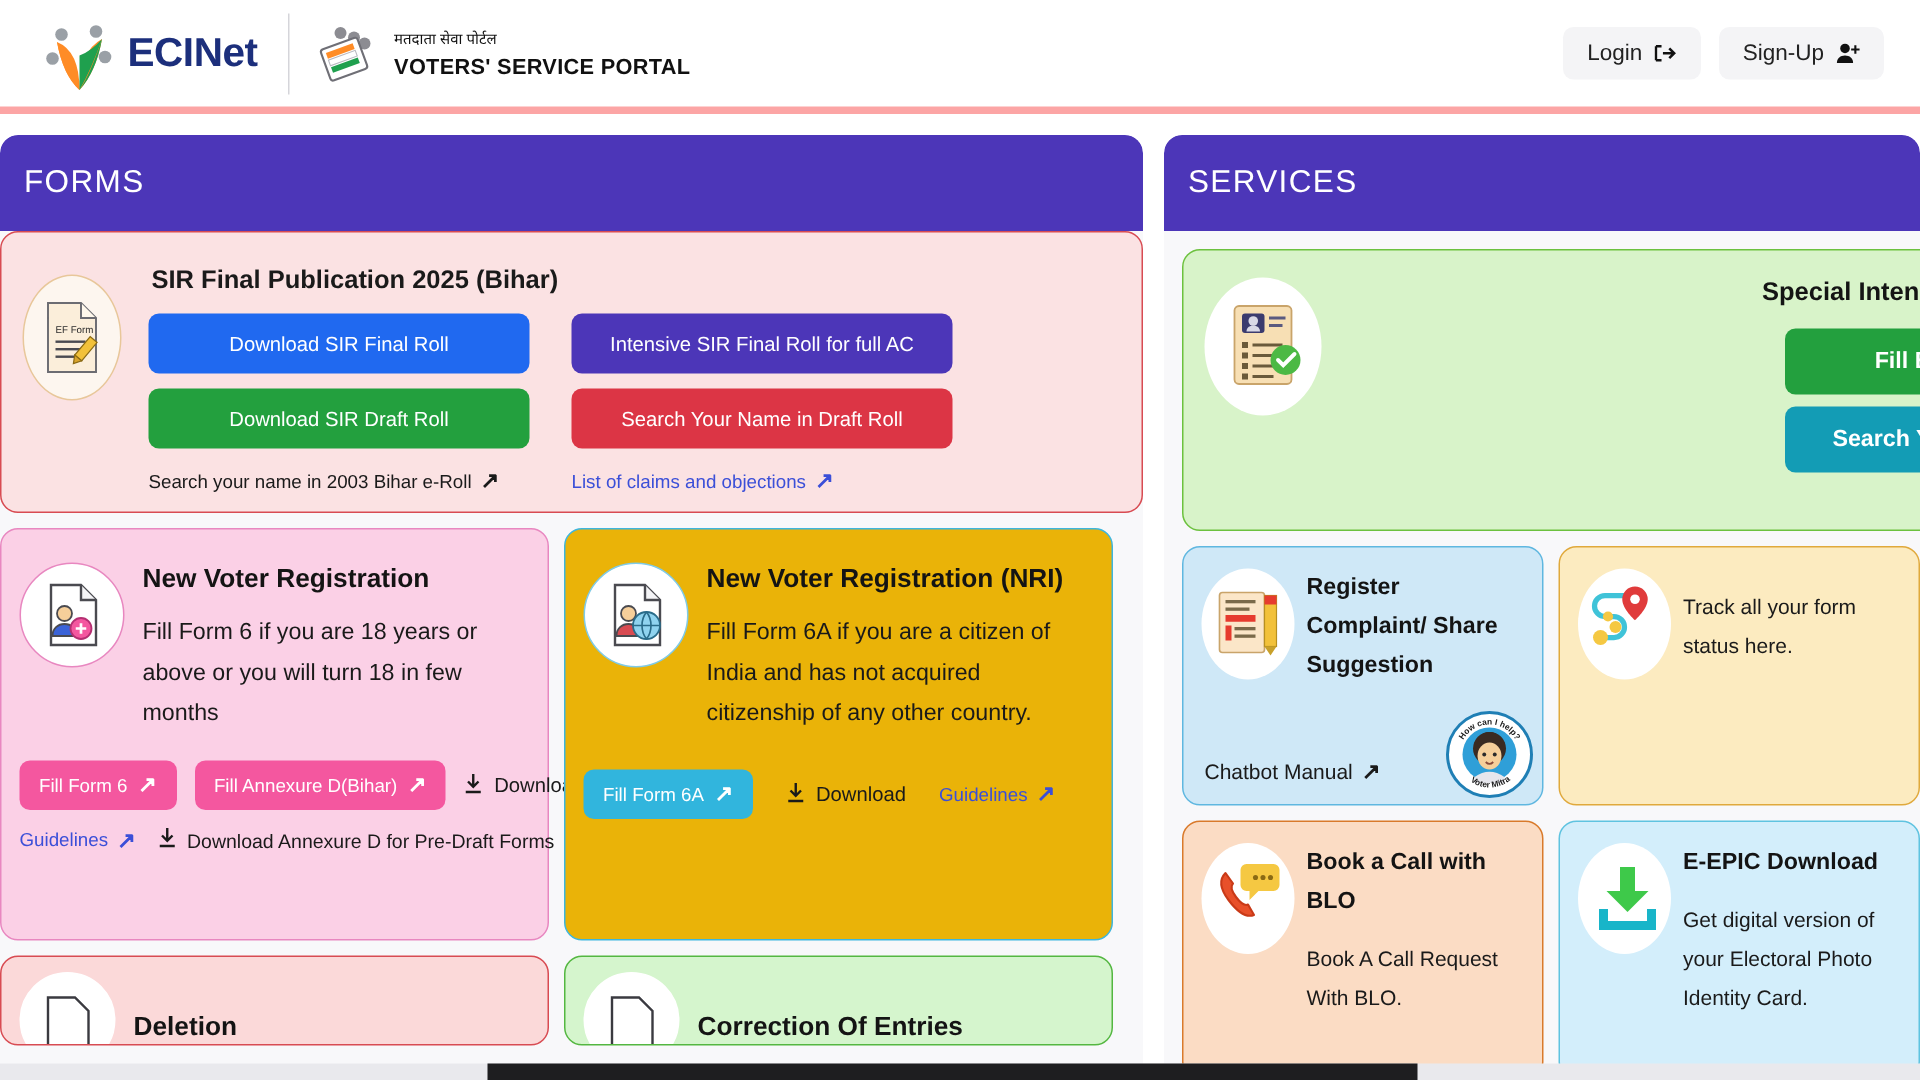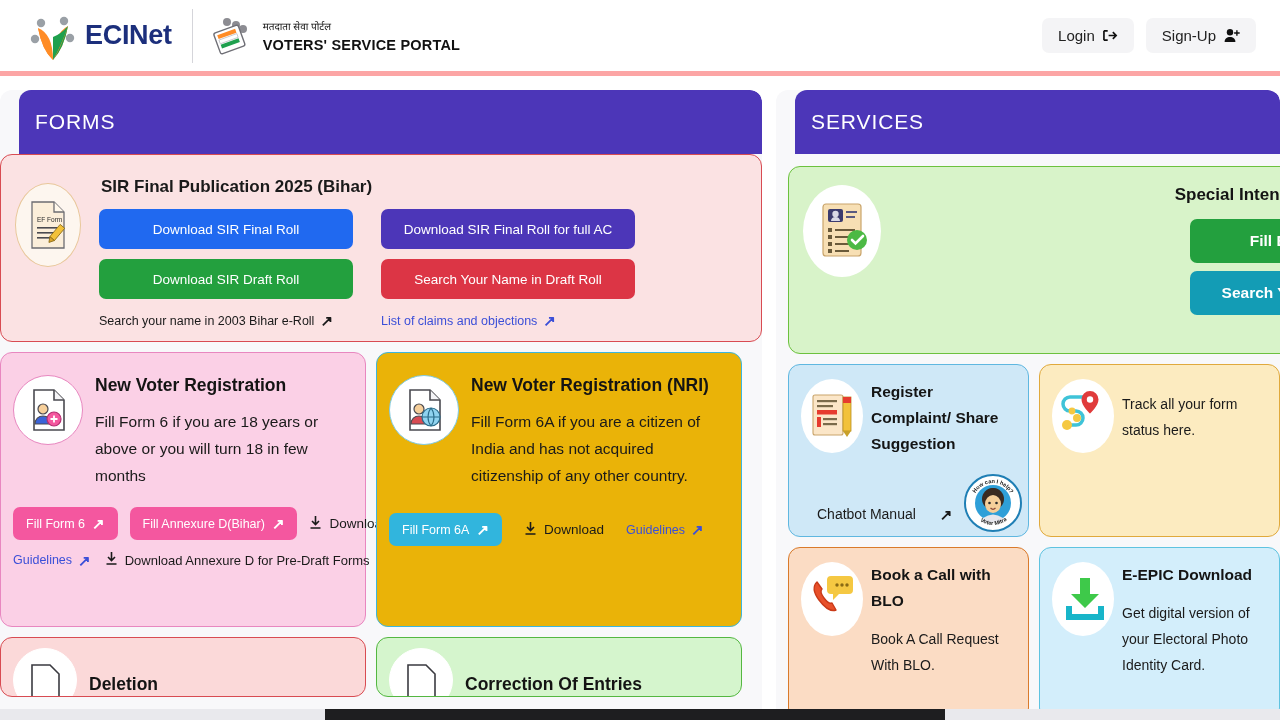--- a/index.html
+++ b/index.html
@@ -57,21 +57,20 @@
   }
   .panel-forms { width: 762px; margin-left: 0; }
   .panel-services { width: 504px; }
   .panel-head {
     background: #4c36b8;
     height: 64px;
     display: flex;
     align-items: center;
     padding-left: 16px;
     border-radius: 12px 12px 0 0;
-    margin-left: 19px;
   }
   .panel-head-title {
     color: #ffffff; font-size: 21px; letter-spacing: .9px; font-weight: 400;
   }
   .panel-body { padding: 0; }
 
   
   .card {
     border-radius: 12px;
     border: 1.5px solid;
@@ -176,22 +175,22 @@
   .sc-blue  { background: #cfe8f7; border-color: #5fb7e0; }
   .sc-amber { background: #fcebc0; border-color: #e0a93c; }
   .sc-peach { background: #fbdcc4; border-color: #d97a2b; }
   .sc-cyan  { background: #d3eefb; border-color: #5fc3e0; }
   .sc-top { display: flex; gap: 8px; }
   .sc-bub { width: 62px; height: 74px; border-radius: 50%; background: #fff; flex: 0 0 62px; margin-top: 4px;}
   .sc-texts { flex: 1; padding-top: 4px;}
   .sc-h { font-size: 15.5px; font-weight: bold; color: #141414; line-height: 26px; }
   .sc-p { font-size: 14px; color: #1a1a1a; line-height: 26px; margin-top: 12px; }
   .chatbot-manual {
-    position: absolute; left: 28px; bottom: 14px;
-    font-size: 14px; color: #1a1a1a; display: flex; align-items: center; gap: 24px; cursor:pointer;
+    position: absolute; left: 14px; bottom: 14px;
+    font-size: 14px; color: #1a1a1a; display: flex; align-items: center; gap: 6px; cursor:pointer;
   }
   .mitra {
     position: absolute; right: 6px; bottom: 4px; width: 58px; height: 58px;
   }
 
   
   .hscroll {
     position: absolute; left: 0; bottom: 0; width: 1280px; height: 11px;
     background: #e9e9ed;
   }
@@ -280,21 +279,21 @@
             <g transform="rotate(40 28 34)">
               <rect x="25" y="24" width="6" height="16" fill="#f2c13a" stroke="#8a6a14" stroke-width=".8"></rect>
               <path d="M25 40 h6 l-3 5z" fill="#d9a42c" stroke="#8a6a14" stroke-width=".8"></path>
             </g>
           </svg>
         </div>
         <div class="sirpub-main">
           <div class="sirpub-title">SIR Final Publication 2025 (Bihar)</div>
           <div class="btn-grid">
             <button class="bigbtn" style="background:#2069f0">Download SIR Final Roll</button>
-            <button class="bigbtn" style="background:#4c36b8">Download SIR Final Roll for full AC</button>
+            <button class="bigbtn" style="background:#4c36b8">Intensive SIR Final Roll for full AC</button>
             <button class="bigbtn" style="background:#23a03e">Download SIR Draft Roll</button>
             <button class="bigbtn" style="background:#dc3545">Search Your Name in Draft Roll</button>
           </div>
           <div class="links-row">
             <span class="ilink dark" style="width:282px">
               <span>Search your name in 2003 Bihar e-Roll</span>
               <span class="arrow-ne">↗</span>
             </span>
             <span class="ilink blue">
               <span>List of claims and objections</span>

